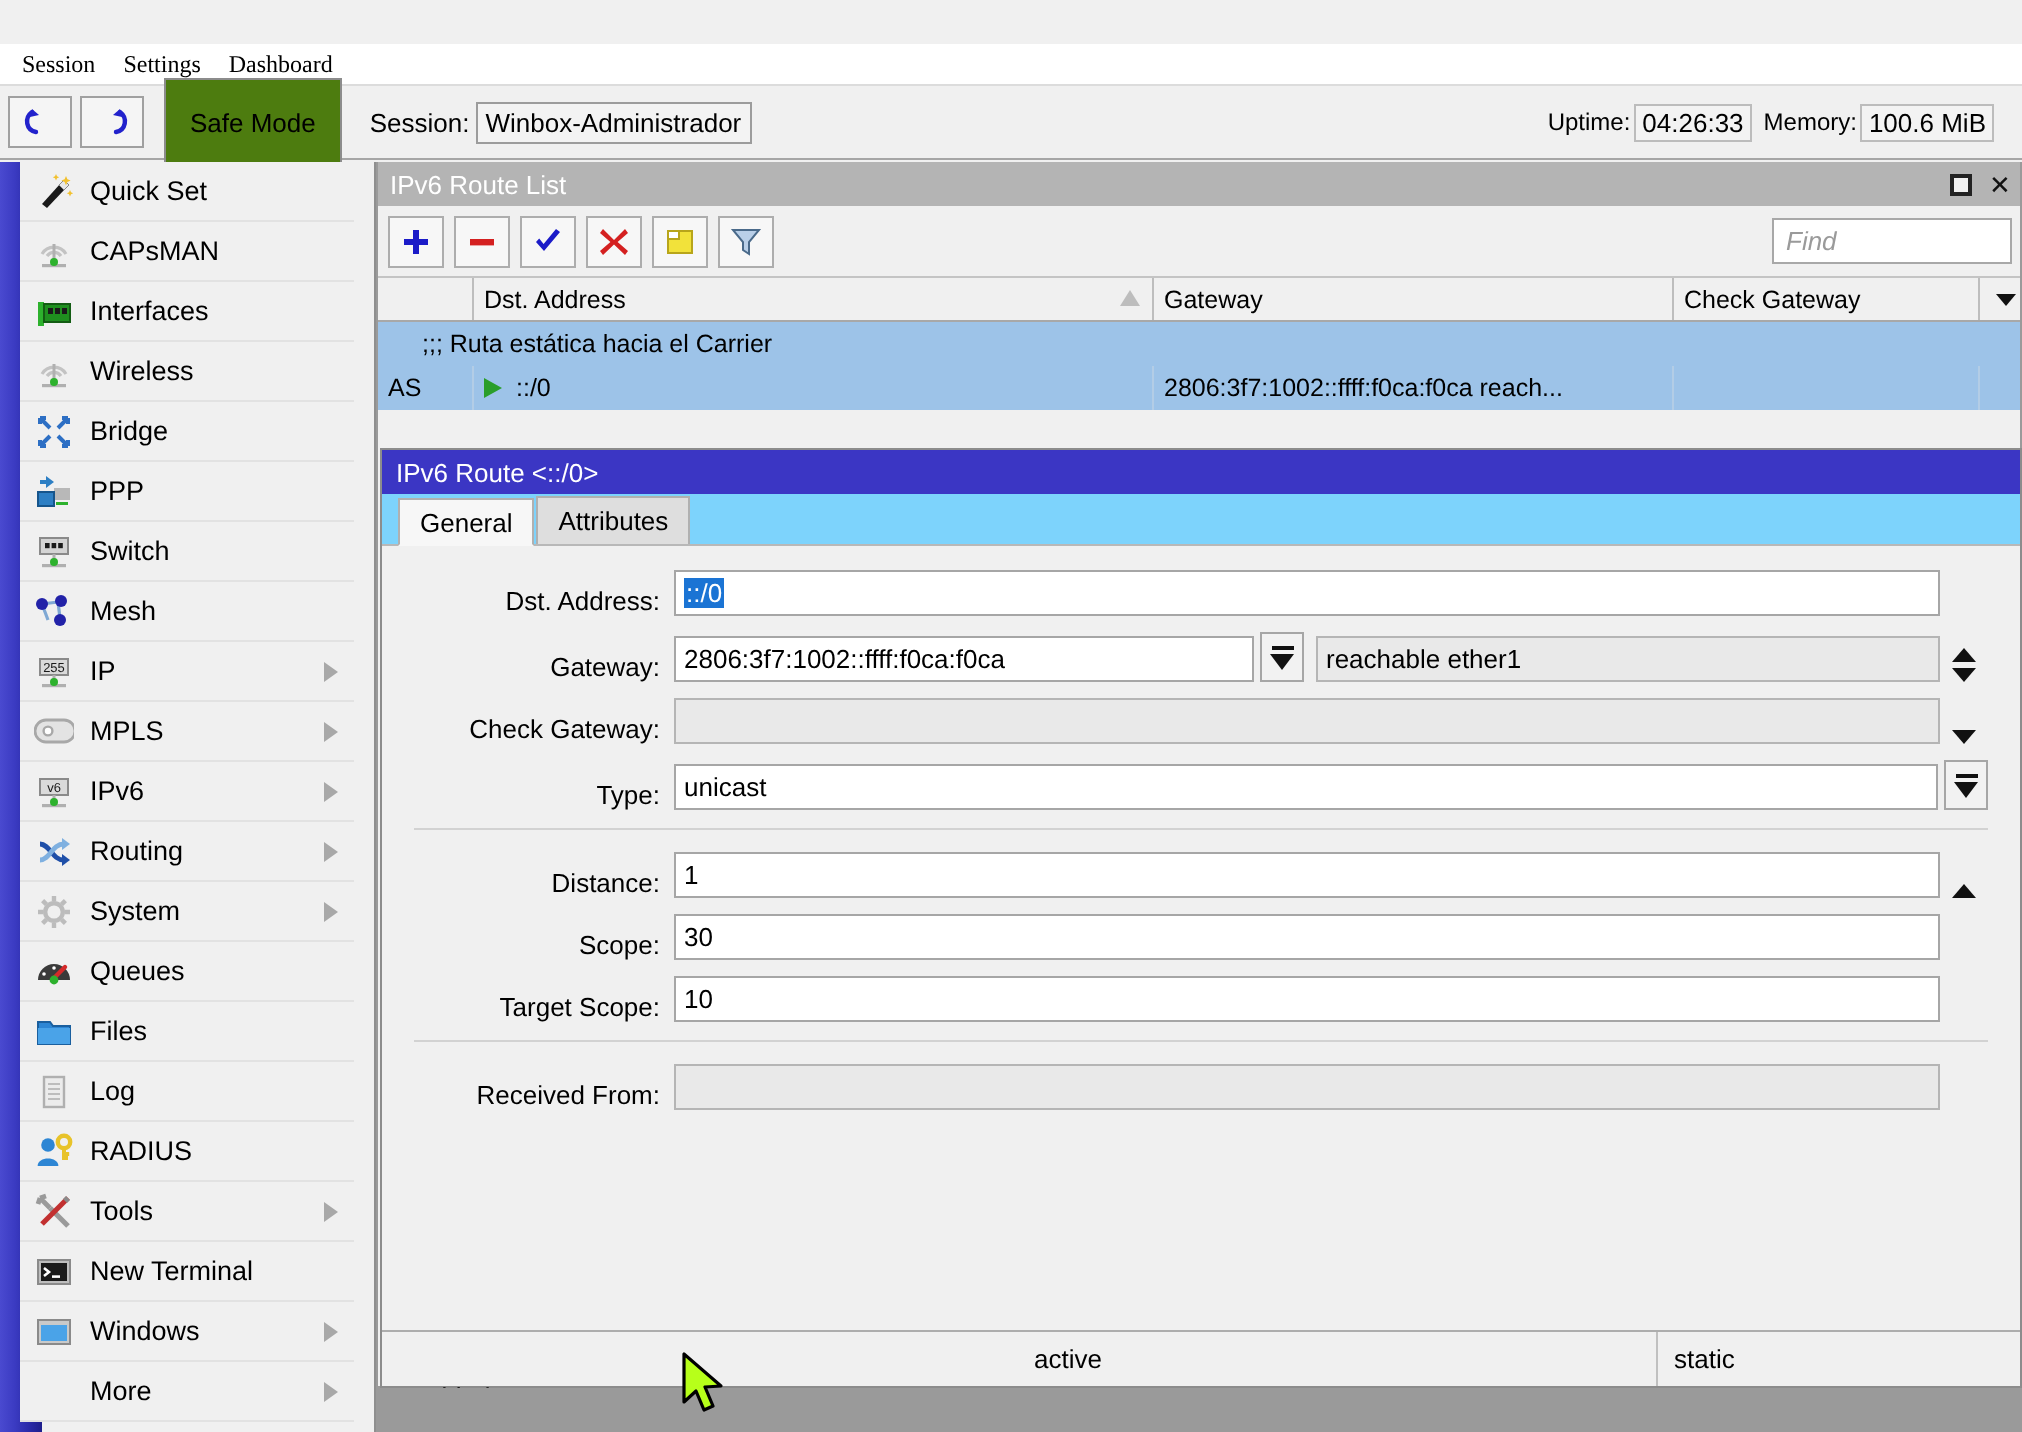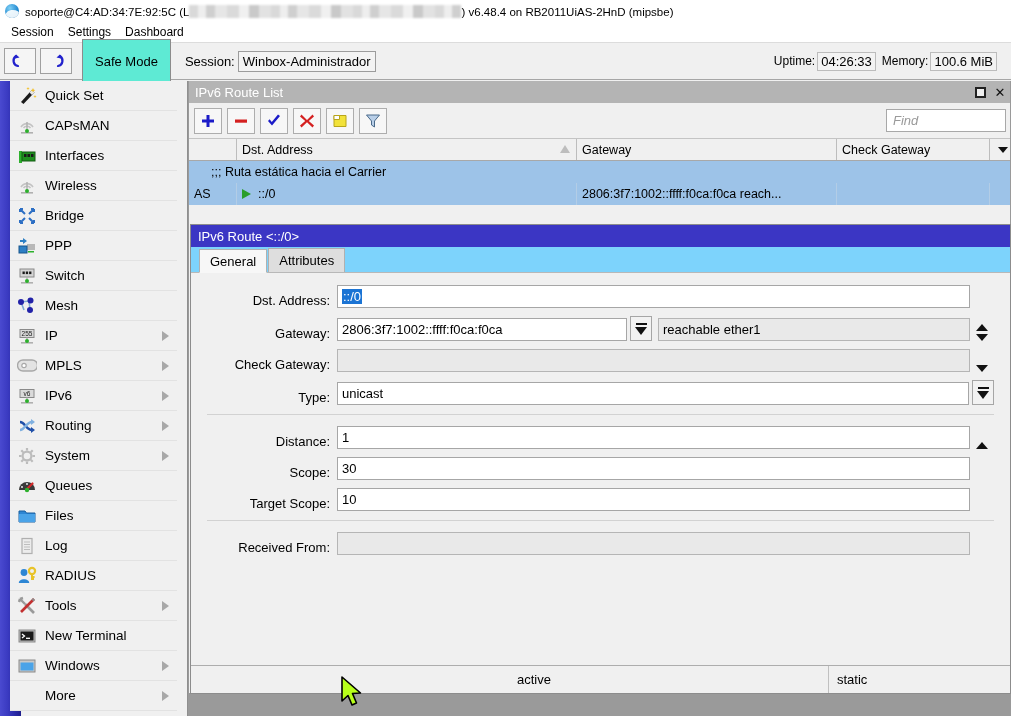--- a/index.html
+++ b/index.html
@@ -41,35 +41,35 @@
        #c9c9c9 60px, #c9c9c9 70px, #e2e2e2 70px, #e2e2e2 82px);
     filter: blur(1.1px);
   }
 
   
   .menubar {
     position:absolute; left:0; top:22px; width:1011px; height:20px;
     background:#ffffff; display:flex; align-items:center; padding-left:4px;
     font-size:12px;
   }
-  .menubar .mi { padding:1px 7px; cursor:default; }
+  .menubar .mi { padding:1px 7px; cursor:default;font-family:Liberation Serif, serif; }
 
   
   .toolbar {
     position:absolute; left:0; top:42px; width:1011px; height:38px;
     background:#f0f0f0; border-top:1px solid #dcdcdc; border-bottom:1px solid #a6a6a6;
     display:flex; align-items:center; padding:0 4px;
   }
   .tbtn {
     width:32px; height:26px; border:1px solid #a0a0a0; background:#f5f5f5;
     display:flex; align-items:center; justify-content:center; margin-right:4px;
     font-size:15px; color:#1a3fa0; cursor:pointer;
   }
   .safemode {
-    height:44px; border:1px solid #8c8c8c; background:#5eead4;
+    height:44px; border:1px solid #8c8c8c; background:#4d7c0f;
     padding:0 12px; display:flex; align-items:center; margin-left:6px;
     font-size:13px; cursor:pointer;
   }
   .tb-label { margin-left:14px; font-size:13px; }
   .tb-field {
     border:1px solid #9c9c9c; background:#f3f3f3; height:21px; padding:0 4px;
     display:flex; align-items:center; font-size:13px; margin-left:3px;
   }
   .tb-right { margin-left:auto; display:flex; align-items:center; padding-right:4px; }
   .tb-ro {
@@ -228,24 +228,20 @@
   }
 
   
   .cursor { position:absolute; left:340px; top:676px; width:26px; height:34px; pointer-events:none; }
 </style>
 </head>
 <body>
 
 <div id="app">
 
-  <div class="titlebar">
-    <div class="title-icon"></div>
-    <div class="title-text"><span>soporte@C4:AD:34:7E:92:5C (L</span><span class="redact"></span><span>) v6.48.4 on RB2011UiAS-2HnD (mipsbe)</span></div>
-  </div>
 
   <div class="menubar">
     <div class="mi">Session</div>
     <div class="mi">Settings</div>
     <div class="mi">Dashboard</div>
   </div>
 
   <div class="toolbar">
     <div class="tbtn">
       <svg width="18" height="16" viewBox="0 0 18 16">

